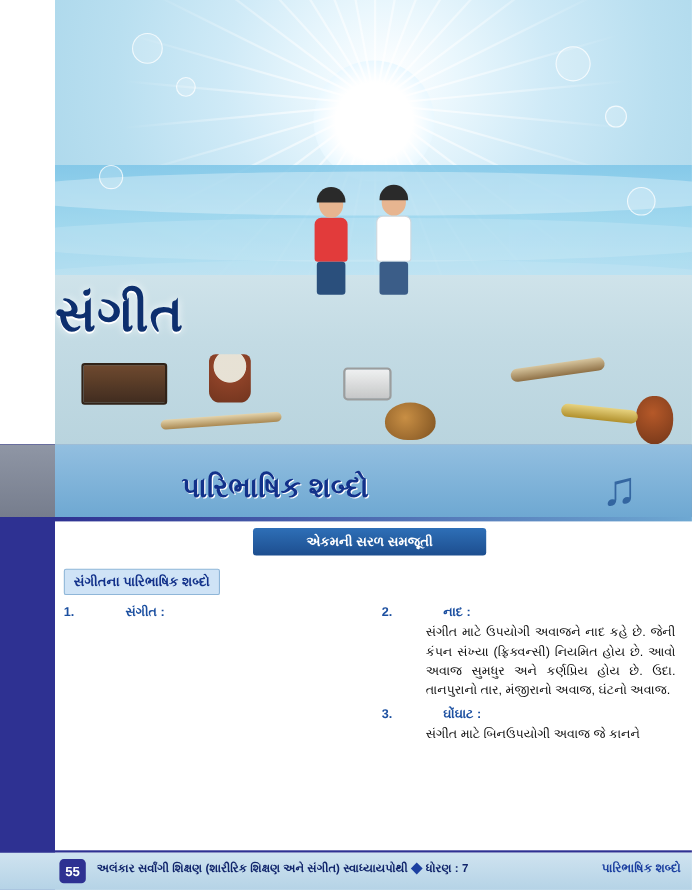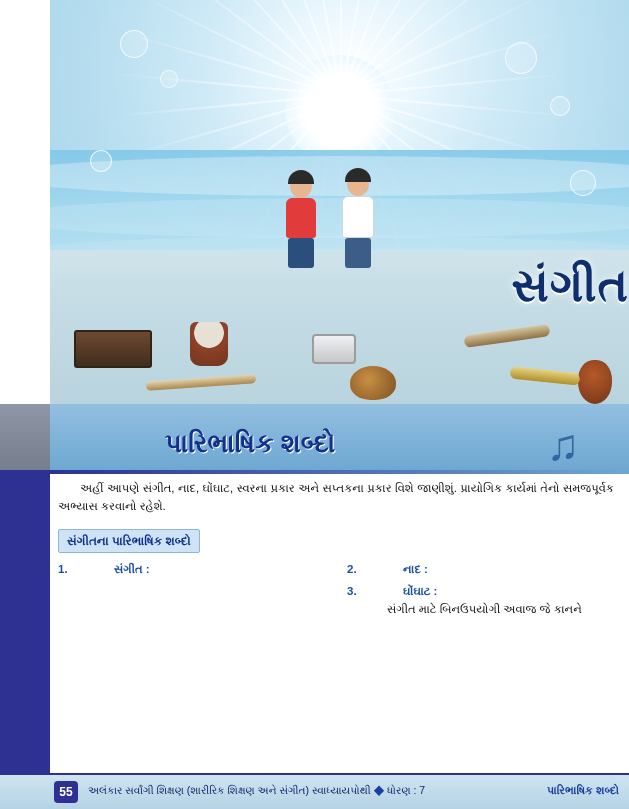--- a/index.html
+++ b/index.html
@@ -47,21 +47,21 @@
   }
   .wave{
     position:absolute;left:-10%;width:120%;height:40px;border-radius:50%;
     background:rgba(255,255,255,.35);
   }
   .shore{
     position:absolute;left:0;top:250px;width:100%;height:154px;
     background:linear-gradient(180deg,#cfe3ea 0%,#c3dbe4 40%,#b9d4de 100%);
   }
   .hero-title{
-    position:absolute;left:0;top:258px;width:100%;text-align:right;
+    position:absolute;left:0;top:258px;width:100%;text-align:left;
     font-family:"Liberation Sans", sans-serif;
     font-size:46px;font-weight:bold;color:#0d2f6e;
     text-shadow:0 2px 0 #ffffff, 0 0 8px rgba(255,255,255,.9);
     letter-spacing:1px;
   }
   .kids{
     position:absolute;left:50%;top:148px;margin-left:-60px;width:120px;height:120px;
   }
   .kid{position:absolute;bottom:0;}
   .kid .head{width:22px;height:24px;border-radius:50%;background:#e7b590;margin:0 auto;position:relative;}
@@ -155,21 +155,21 @@
     position:absolute;left:0;bottom:0;width:629px;height:34px;
     background:linear-gradient(180deg,#cfe3f0 0%,#b5d3e6 100%);
     border-top:2px solid #2e3192;
   }
   .pagebadge{
     position:absolute;left:54px;top:6px;width:24px;height:22px;border-radius:4px;
     background:#2e3192;color:#fff;font-size:12px;font-weight:bold;
     text-align:center;line-height:22px;
   }
   .footer-text{
-    position:absolute;left:88px;top:9px;font-size:10.5px;font-weight:normal;color:#10246b;
+    position:absolute;left:88px;top:9px;font-size:10.5px;font-weight:bold;color:#10246b;
   }
   .footer-right{
     position:absolute;right:10px;top:9px;font-size:11px;font-weight:bold;color:#1b3fa0;
   }
   .footer-dot{color:#1b3fa0;}
 </style>
 </head>
 <body>
 
 <div class="page">
@@ -264,37 +264,38 @@
   <div class="chapband">
     <div class="inner"></div>
   </div>
 
 
   <div class="chap-title">પારિભાષિક શબ્દો</div>
   <div class="note-icon">♫</div>
   <div class="rulebar"></div>
 
   <div class="content">
-    <p class="para">અહીં આપણે સંગીત, નાદ, ઘોંઘાટ, સ્વરના પ્રકાર અને સપ્તકના પ્રકાર વિશે જાણીશું. પ્રાયોગિક કાર્યમાં તેનો સમજપૂર્વક અભ્યાસ કરવાનો રહેશે.</p>
+    <div class="section-chip">એકમની સરળ સમજૂતી</div>
     <div class="subhead">સંગીતના પારિભાષિક શબ્દો</div>
 
     <div class="cols">
       <div class="col">
         <div class="li">
           <span class="num">1.</span>
           <span class="txt">
             <span class="term">સંગીત :</span>
           </span>
         </div>
       </div>
       <div class="col">
         <div class="li">
           <span class="num">2.</span>
           <span class="txt">
             <span class="term">નાદ :</span>
+            <span class="indent">સંગીત માટે ઉપયોગી અવાજને નાદ કહે છે. જેની કંપન સંખ્યા (ફ્રિક્વન્સી) નિયમિત હોય છે. આવો અવાજ સુમધુર અને કર્ણપ્રિય હોય છે. ઉદા. તાનપુરાનો તાર, મંજીરાનો અવાજ, ઘંટનો અવાજ.</span>
           </span>
         </div>
         <div class="li">
           <span class="num">3.</span>
           <span class="txt">
             <span class="term">ઘોંઘાટ :</span>
             <span class="indent">સંગીત માટે બિનઉપયોગી અવાજ જે કાનને</span>
           </span>
         </div>
       </div>

